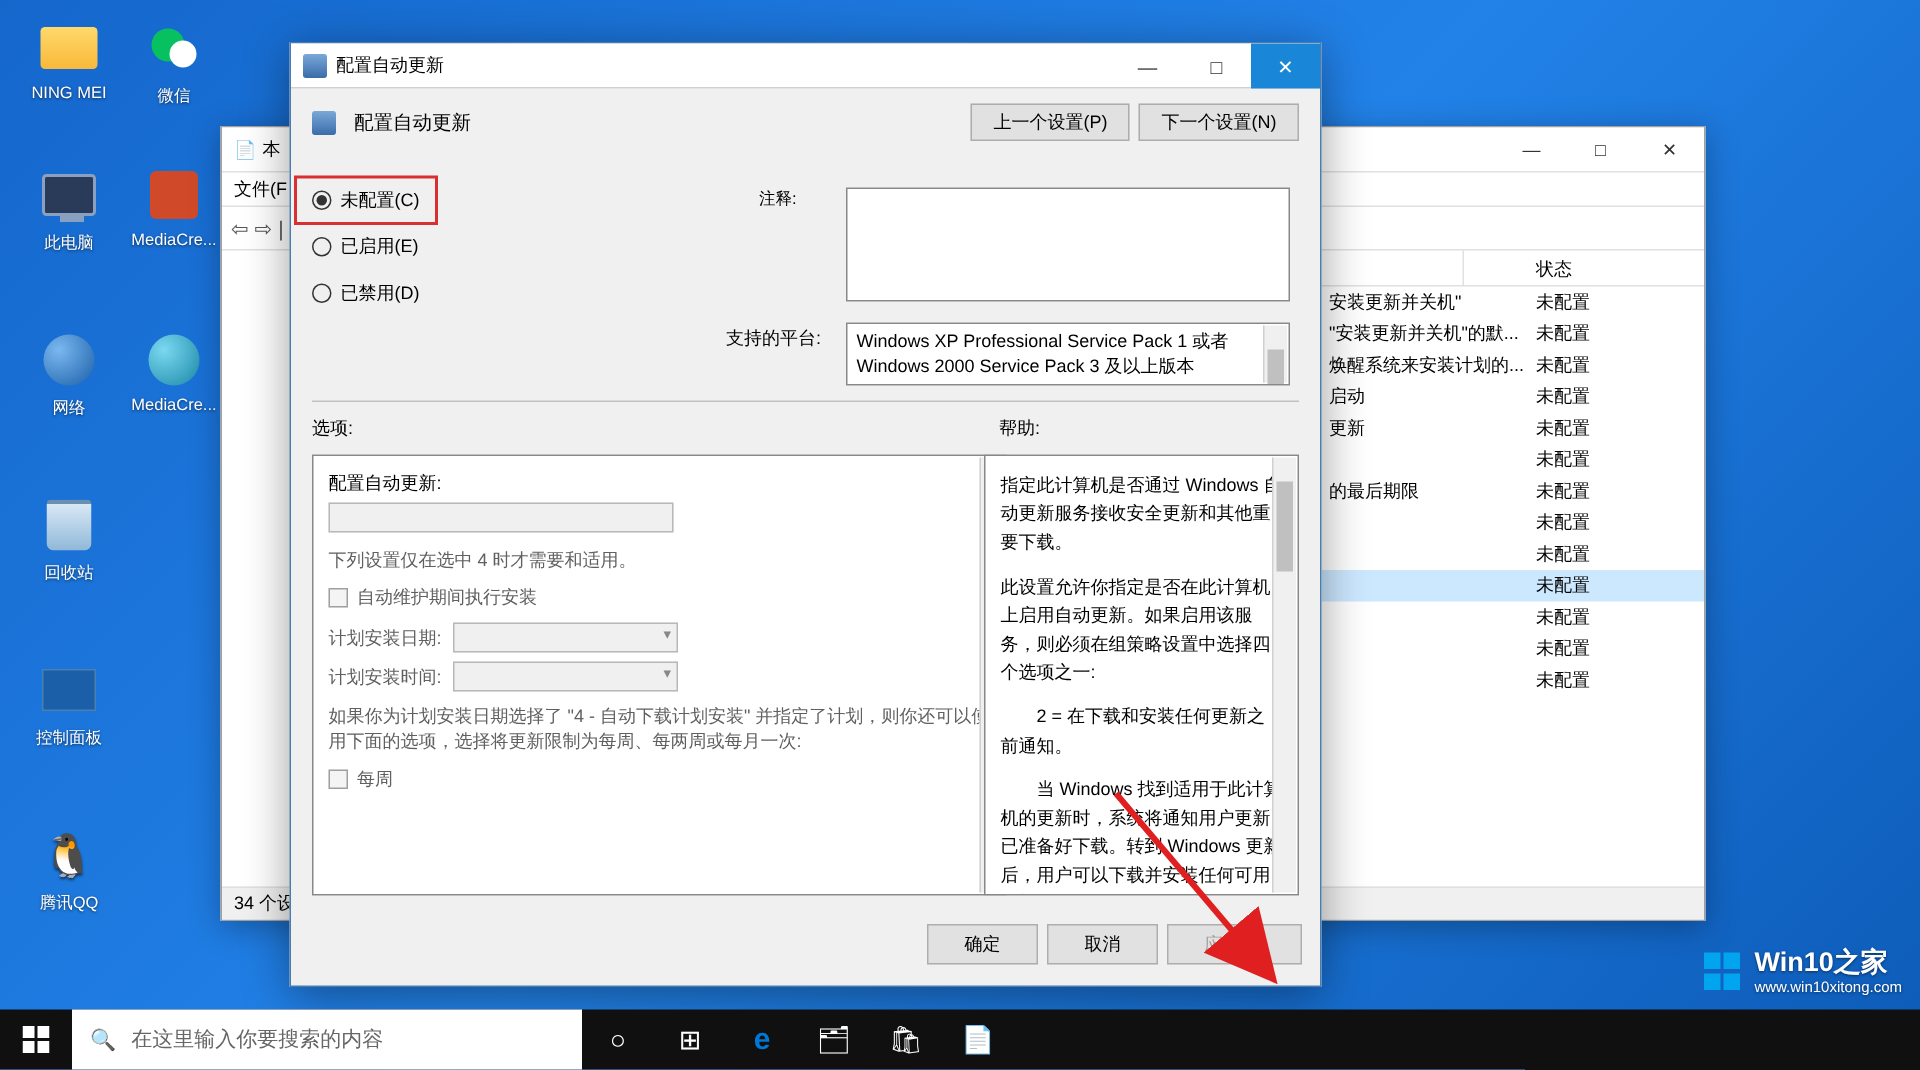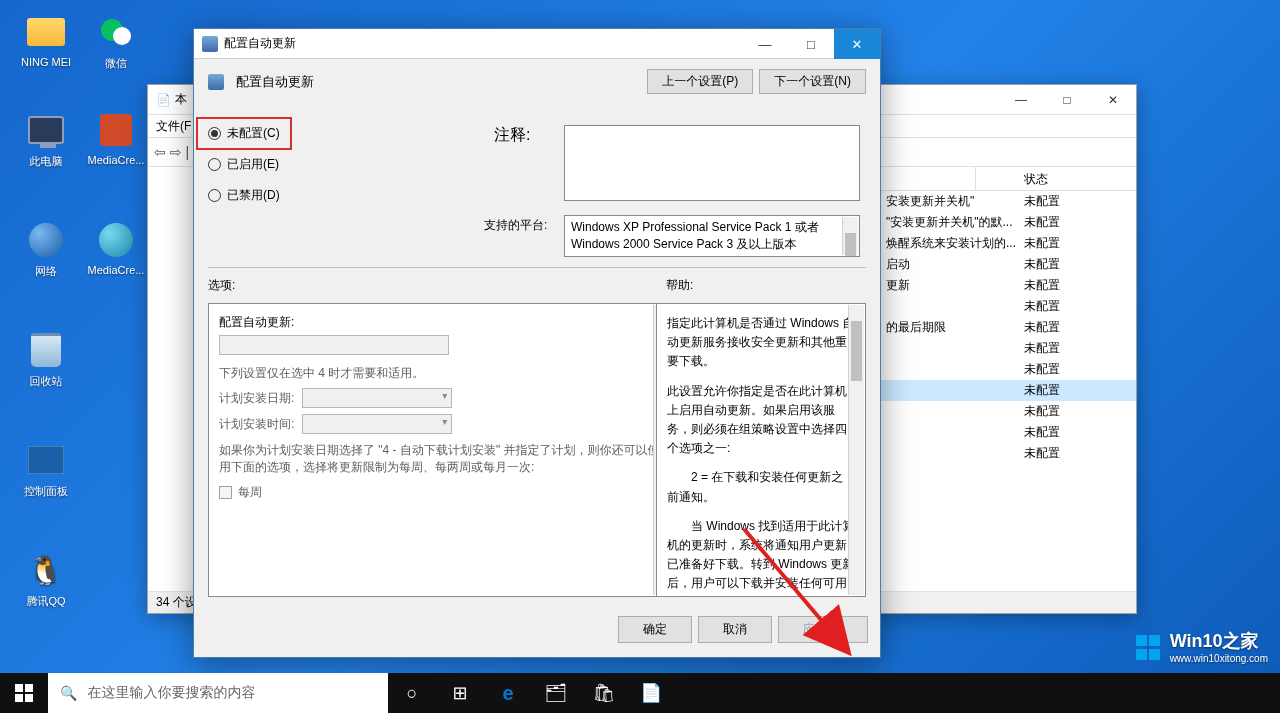--- a/index.html
+++ b/index.html
@@ -57,21 +57,21 @@
 .dlg-header .nav-btns { margin-left: auto; display: flex; gap: 6px; }
 .btn { background: #e1e1e1; border: 1px solid #adadad; padding: 3px 14px; font-size: 12px; cursor: pointer; }
 .btn:disabled { color: #a0a0a0; }
 
 .dlg-radios { position: absolute; left: 14px; top: 96px; display: flex; flex-direction: column; gap: 14px; font-size: 12px; }
 .radio-row { display: flex; align-items: center; gap: 6px; cursor: pointer; }
 .radio-row.highlight { border: 2px solid #d83030; padding: 6px 10px; margin: -8px -12px; }
 .radio { width: 13px; height: 13px; border: 1px solid #333; border-radius: 50%; display: inline-flex; align-items: center; justify-content: center; }
 .radio.checked::after { content:''; width: 7px; height: 7px; background: #333; border-radius: 50%; }
 
-.lbl-comment { position: absolute; left: 300px; top: 96px; font-size: 16px; }
+.lbl-comment { position: absolute; left: 312px; top: 96px; font-size: 11px; }
 .comment-box { position: absolute; left: 370px; top: 96px; right: 20px; height: 76px; background: #fff; border: 1px solid #888; }
 .lbl-platform { position: absolute; left: 290px; top: 188px; font-size: 12px; }
 .platform-box { position: absolute; left: 370px; top: 186px; right: 20px; height: 42px; background: #fff; border: 1px solid #888; font-size: 12px; padding: 3px 6px; overflow: hidden; line-height: 1.4; }
 
 .sep { position: absolute; left: 14px; right: 14px; top: 238px; border-top: 1px solid #c0c0c0; }
 .lbl-options { position: absolute; left: 14px; top: 248px; font-size: 12px; }
 .lbl-help { position: absolute; left: 472px; top: 248px; font-size: 12px; }
 
 .options-panel { position: absolute; left: 14px; top: 274px; width: 463px; bottom: 60px; background: #fff; border: 1px solid #888; padding: 10px; font-size: 12px; overflow: hidden; color: #606060; }
 .options-panel .opt-title { color: #000; margin-bottom: 4px; }
@@ -271,20 +271,24 @@
       </div></div>
 
   <div class="sep"></div>
   <div class="lbl-options">选项:</div>
   <div class="lbl-help">帮助:</div>
 
   <div class="options-panel">
     <div class="opt-title">配置自动更新:</div>
     <div class="opt-input"></div>
     <div>下列设置仅在选中 4 时才需要和适用。</div>
+    <div class="opt-chk">
+        <div class="cb"></div>
+        <span>自动维护期间执行安装</span>
+      </div>
     <div class="opt-row">
         <span>计划安装日期:</span>
         <div class="dd"></div>
       </div>
     <div class="opt-row">
         <span>计划安装时间:</span>
         <div class="dd"></div>
       </div>
     <div style="margin-top:8px">如果你为计划安装日期选择了 "4 - 自动下载计划安装" 并指定了计划，则你还可以使用下面的选项，选择将更新限制为每周、每两周或每月一次:</div>
     <div class="opt-chk">

